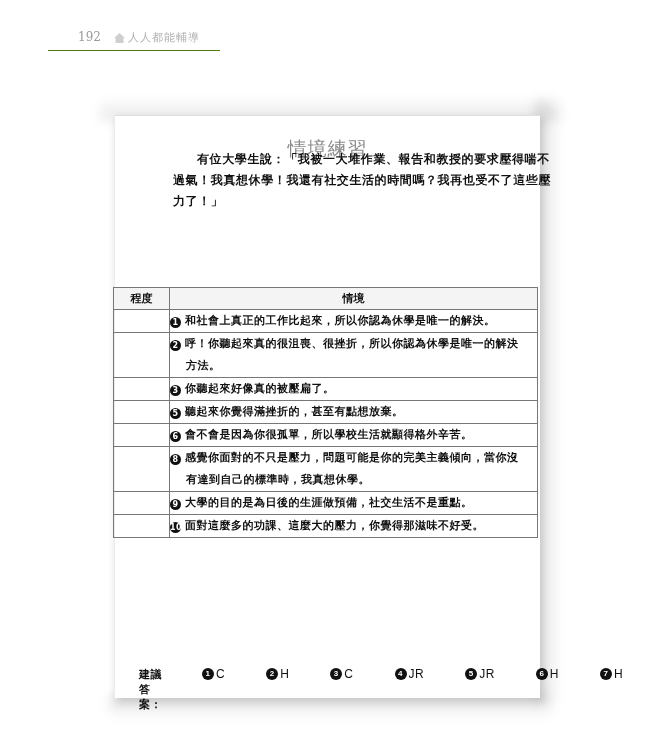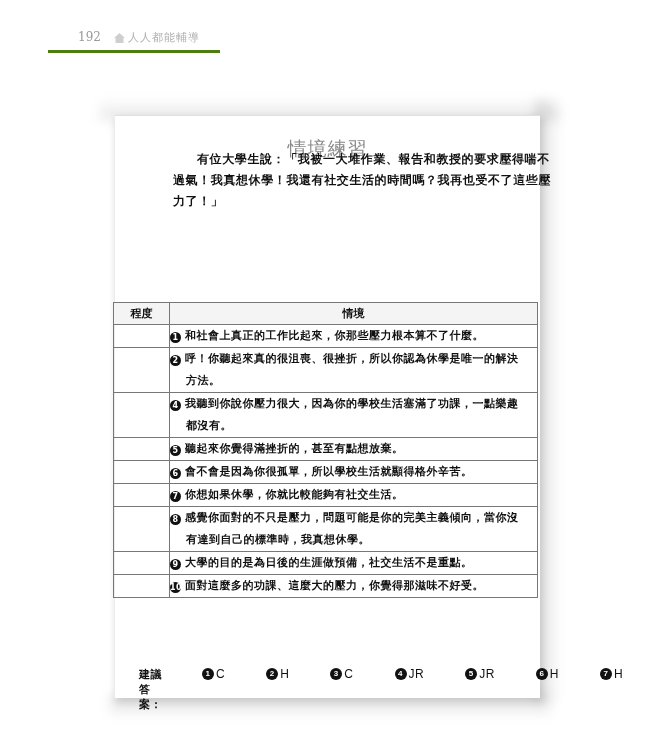--- a/index.html
+++ b/index.html
@@ -2,21 +2,21 @@
 <html><head>
 <meta charset="utf-8">
 <style>
   html, body { margin:0; padding:0; }
   body {
     width:650px; height:750px; background:#ffffff; position:relative; overflow:hidden;
     font-family: "DejaVu Sans", "Liberation Sans", sans-serif; color:#111;
   }
   .running-head {
     position:absolute; left:48px; top:28px; width:172px; height:22px;
-    border-bottom:3px solid #4d7c0f;
+    border-bottom:1px solid #4d7c0f;
     font-size:12px; color:#aaa;
   }
   .page-num { position:absolute; left:30px; top:2px; font-family:"DejaVu Serif","Liberation Serif",serif; font-size:12px; color:#9a9a9a; }
   .home-icon { position:absolute; left:66px; top:5px; width:11px; height:10px; }
   .book-title { position:absolute; left:80px; top:2px; font-size:11px; font-weight:normal; color:#b0b0b0; letter-spacing:1px; }
 
   .shadow-top {
     position:absolute; left:100px; top:98px; width:460px; height:22px;
     background:linear-gradient(to bottom, rgba(255,255,255,0), rgba(0,0,0,0.10));
     filter:blur(6px);
@@ -42,21 +42,21 @@
     font-size:19px; color:#8a8a8a; letter-spacing:1px;
   }
   .para {
     position:absolute; left:22px; width:382px; font-size:12px; font-weight:bold;
     line-height:21px; letter-spacing:0.6px; color:#111;
   }
   .p1 { top:33px;margin-left:36px; }
   .p2 { top:108px; }
 
   table.scenario {
-    position:absolute; left:-2px; top:186px; width:425px;
+    position:absolute; left:-2px; top:171px; width:425px;
     border-collapse:collapse; font-size:11px; font-weight:bold; color:#111;
   }
   table.scenario th, table.scenario td {
     border:1px solid #777; padding:0;
   }
   table.scenario th {
     background:#f4f4f4; height:21px; font-size:11px; font-weight:bold;
   }
   th.col-level { width:55px; }
   td.level { width:55px; }
@@ -104,41 +104,37 @@
   <table class="scenario">
     <thead>
       <tr>
         <th class="col-level">程度</th>
         <th>情境</th>
       </tr>
     </thead>
     <tbody>
       <tr>
         <td class="level"></td>
-        <td class="desc"><span class="num">1</span><span class="txt">和社會上真正的工作比起來，你那些壓力根本算不了什麼。</span></td>
+        <td class="desc"><span class="num">1</span><span class="txt">和社會上真正的工作比起來，所以你認為休學是唯一的解決。</span></td>
       </tr>
       <tr>
         <td class="level"></td>
         <td class="desc two"><span class="num">2</span><span class="txt">呼！你聽起來真的很沮喪、很挫折，所以你認為休學是唯一的解決</span><span class="line2">方法。</span></td>
       </tr>
       <tr>
         <td class="level"></td>
-        <td class="desc two"><span class="num">4</span><span class="txt">我聽到你說你壓力很大，因為你的學校生活塞滿了功課，一點樂趣</span><span class="line2">都沒有。</span></td>
+        <td class="desc"><span class="num">3</span><span class="txt">你聽起來好像真的被壓扁了。</span></td>
       </tr>
       <tr>
         <td class="level"></td>
         <td class="desc"><span class="num">5</span><span class="txt">聽起來你覺得滿挫折的，甚至有點想放棄。</span></td>
       </tr>
       <tr>
         <td class="level"></td>
         <td class="desc"><span class="num">6</span><span class="txt">會不會是因為你很孤單，所以學校生活就顯得格外辛苦。</span></td>
-      </tr>
-      <tr>
-        <td class="level"></td>
-        <td class="desc"><span class="num">7</span><span class="txt">你想如果休學，你就比較能夠有社交生活。</span></td>
       </tr>
       <tr>
         <td class="level"></td>
         <td class="desc two"><span class="num">8</span><span class="txt">感覺你面對的不只是壓力，問題可能是你的完美主義傾向，當你沒</span><span class="line2">有達到自己的標準時，我真想休學。</span></td>
       </tr>
       <tr>
         <td class="level"></td>
         <td class="desc"><span class="num">9</span><span class="txt">大學的目的是為日後的生涯做預備，社交生活不是重點。</span></td>
       </tr>
       <tr>

